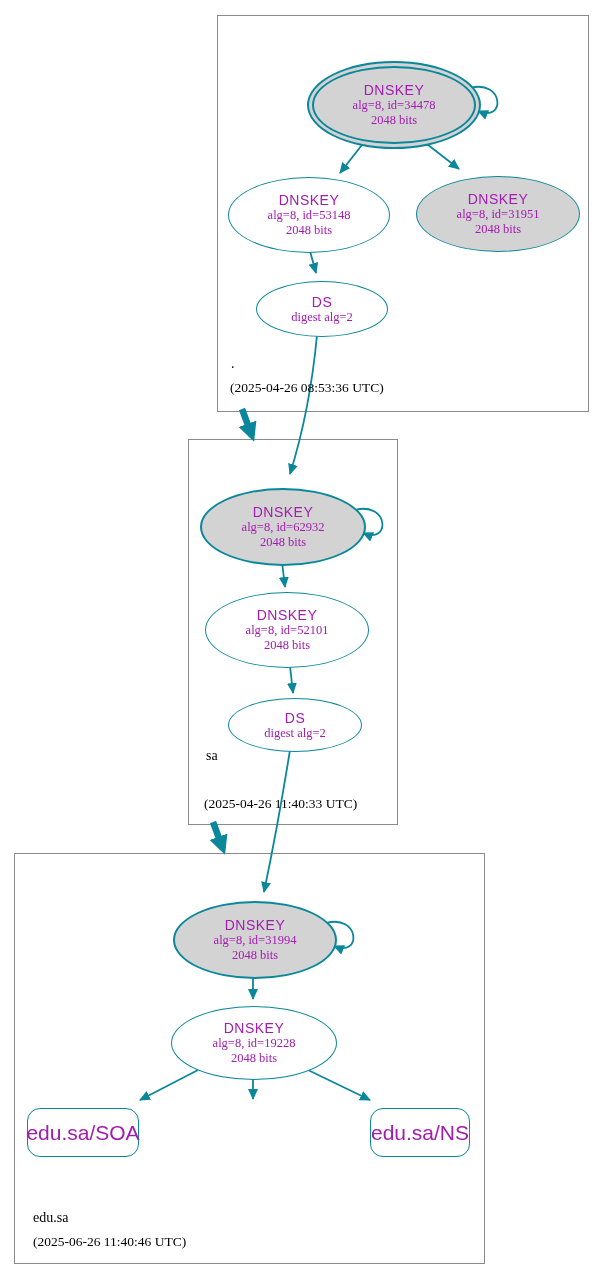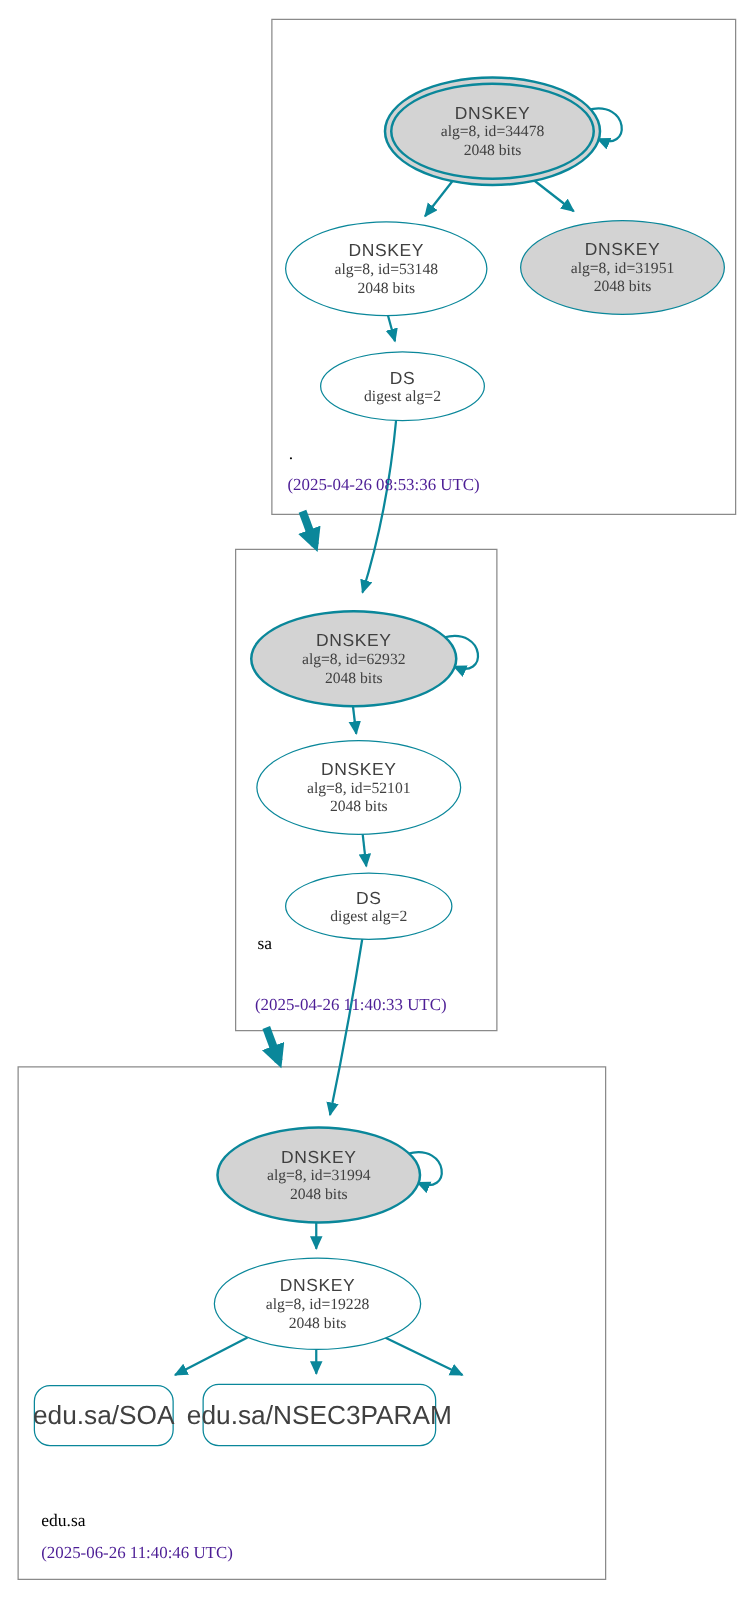--- a/index.html
+++ b/index.html
@@ -9,26 +9,26 @@
   }
   .edges{position:absolute;left:0;top:0;z-index:2;pointer-events:none;}
   .zone-box{
     position:absolute;border:1px solid #8a8a8a;background:transparent;z-index:1;
   }
   .zone-name{
     position:absolute;z-index:3;color:#000;
     font-family:"Liberation Serif",serif;font-size:14px;line-height:16px;
   }
   .zone-ts{
-    position:absolute;z-index:3;color:#4c1d95;
+    position:absolute;z-index:3;color:#000000;
     font-family:"Liberation Serif",serif;font-size:13.5px;line-height:16px;white-space:nowrap;
   }
   .node{
     position:absolute;z-index:4;display:flex;flex-direction:column;
-    align-items:center;justify-content:center;text-align:center;color:#404040;
+    align-items:center;justify-content:center;text-align:center;color:#a21caf;
   }
   .ellipse{border-radius:50%;border:1.5px solid #0a879a;background:#ffffff;}
   .gray{background:#d3d3d3;}
   .ksk-outer{border-radius:50%;border:2px solid #0a879a;background:#d3d3d3;}
   .ksk-inner{
     position:absolute;left:3px;top:3px;right:3px;bottom:3px;
     border-radius:50%;border:2px solid #0a879a;background:#d3d3d3;
     display:flex;flex-direction:column;align-items:center;justify-content:center;text-align:center;
   }
   .node-title{font-size:14px;line-height:16px;letter-spacing:0.5px;}
@@ -142,18 +142,18 @@
   <div class="node ellipse" style="left:171px;top:1006px;width:164px;height:72px;">
     <div class="node-title">DNSKEY</div>
     <div class="node-attr">alg=8, id=19228</div>
     <div class="node-attr">2048 bits</div>
   </div>
 
   <div class="node rrset" style="left:27px;top:1108px;width:110px;height:47px;">
     <div>edu.sa/SOA</div>
   </div>
 
-  <div class="node rrset" style="left:162px;top:1107px;width:185px;height:48px;">
-    <div>edu.sa/NSEC3PARAM</div>
+
+  <div class="node rrset" style="left:370px;top:1108px;width:98px;height:47px;">
+    <div>edu.sa/NS</div>
   </div>
-
 
 </div>
 
 </body></html>

